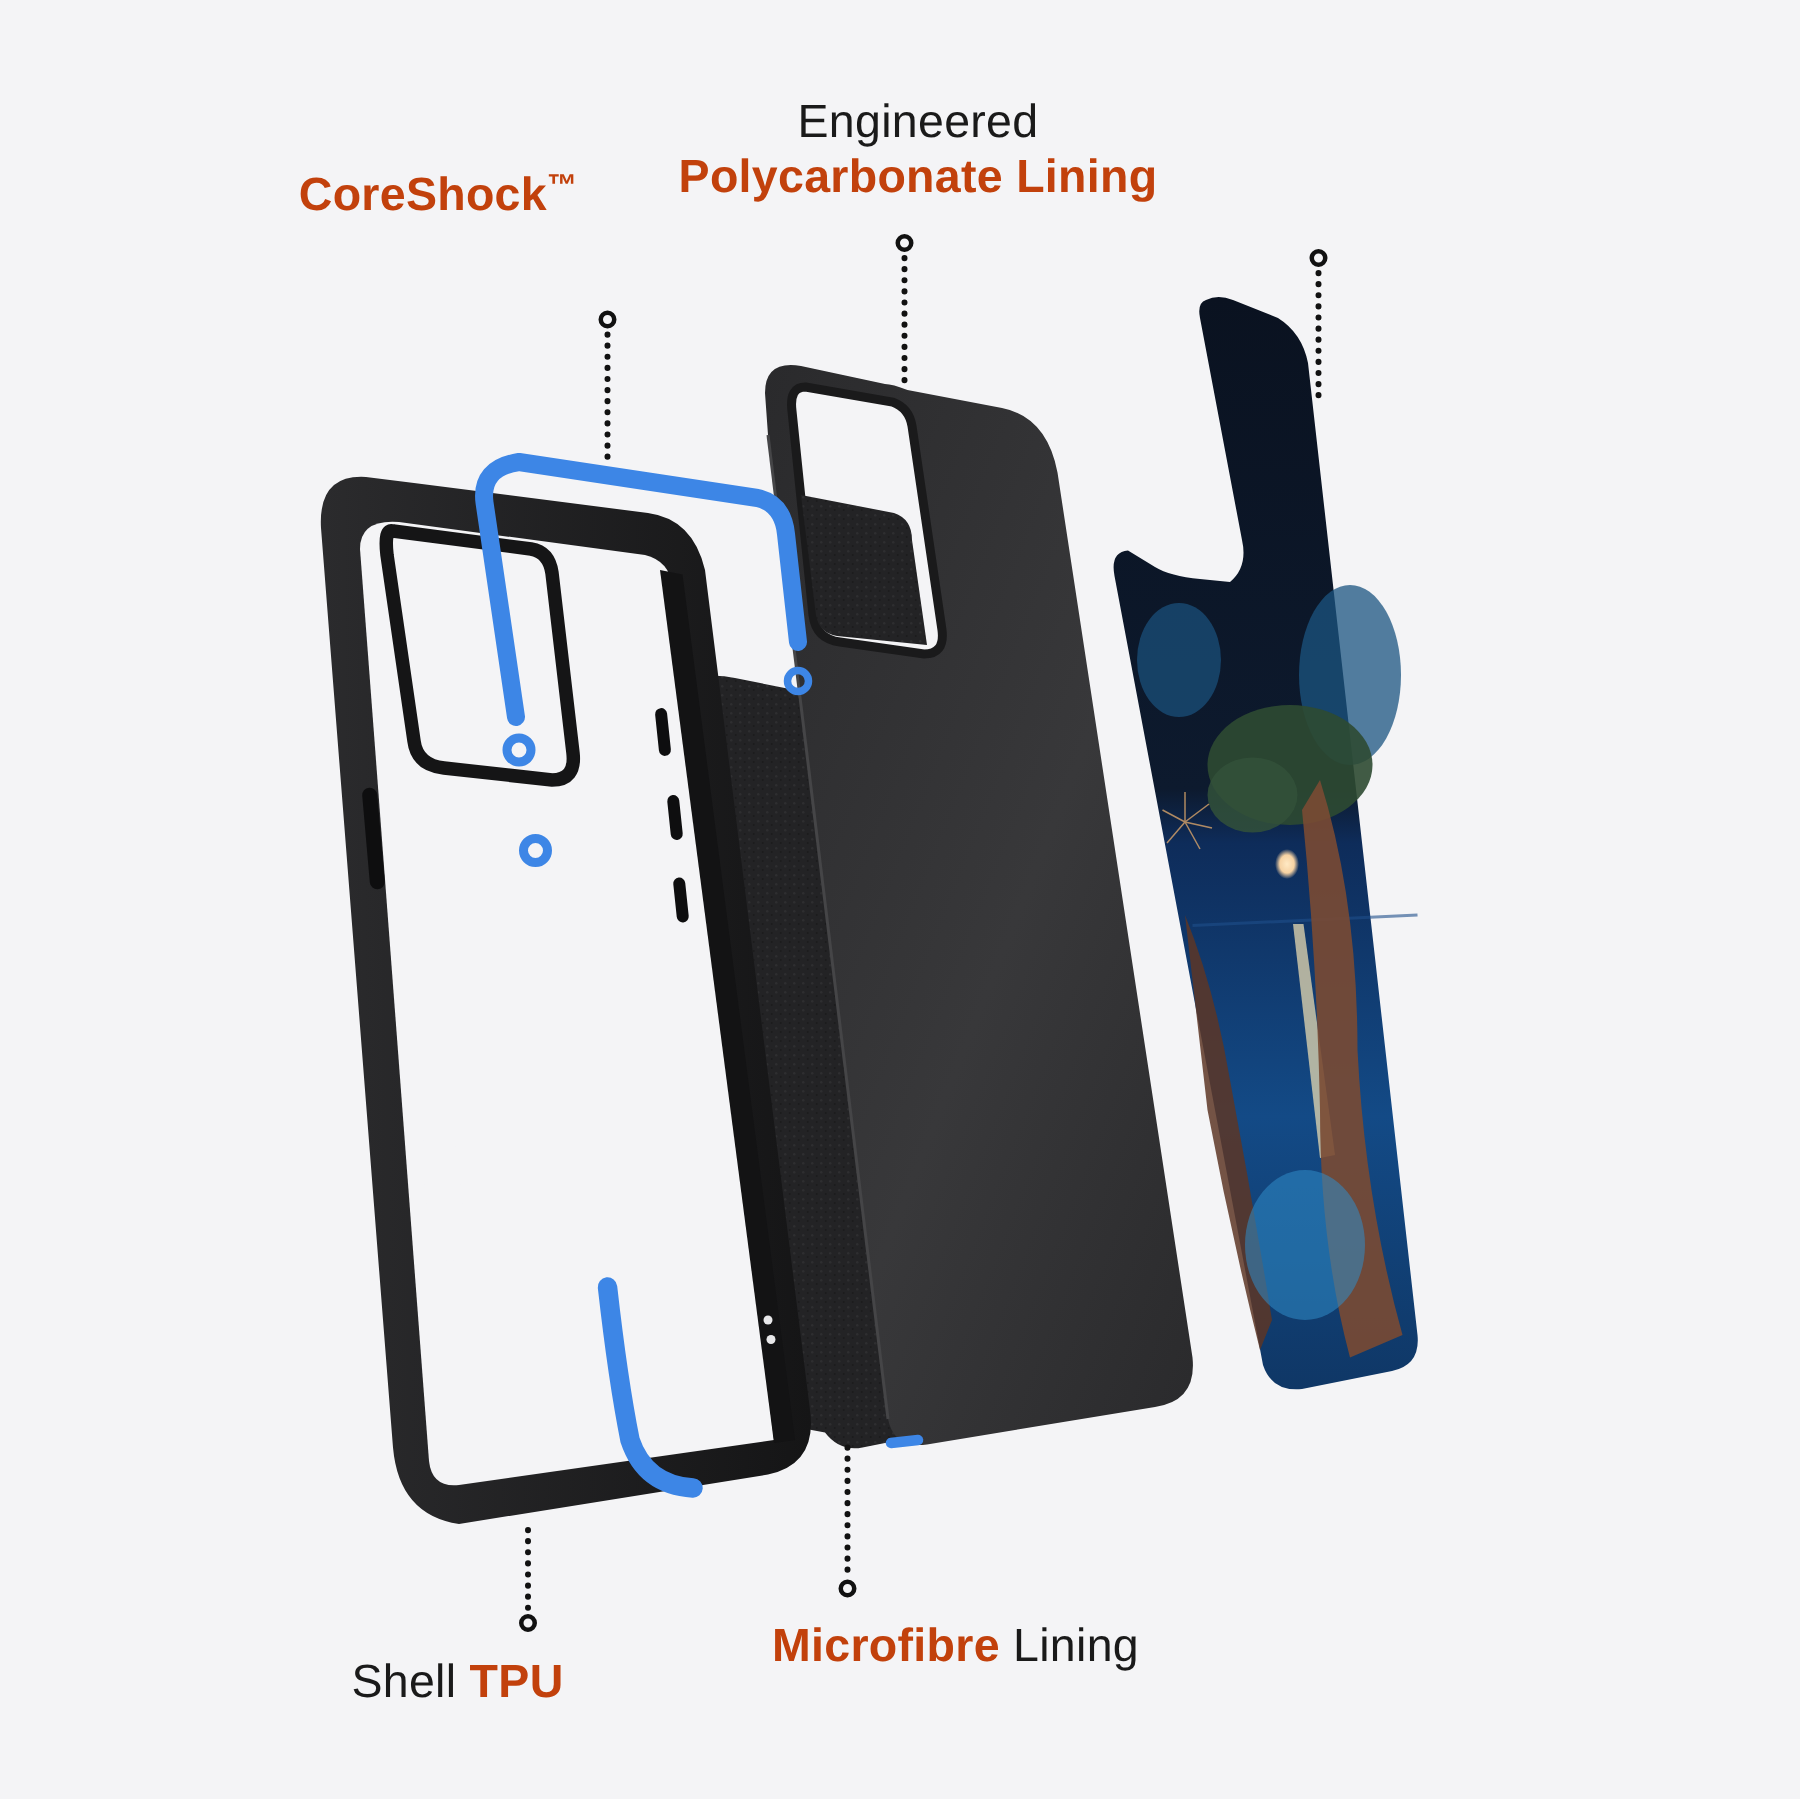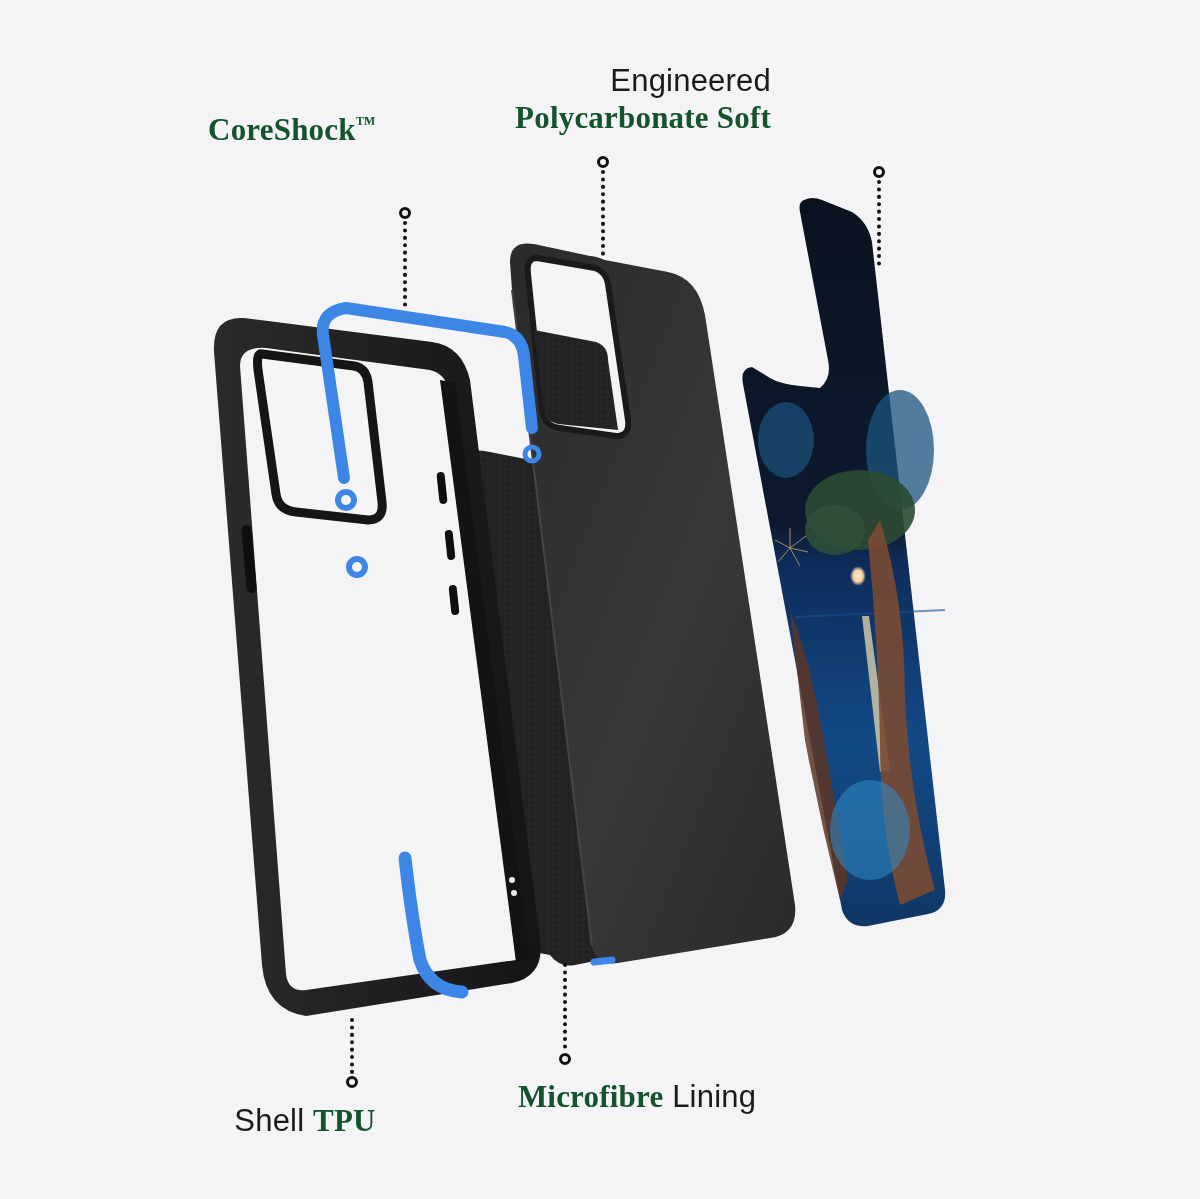--- a/index.html
+++ b/index.html
@@ -10,21 +10,21 @@
       color: #111;
       position: relative;
     }
     .stage { position: absolute; left: 0; top: 0; width: 1200px; height: 1199px; }
     .label {
       position: absolute; text-align: center; line-height: 1.18;
       font-size: 31px; letter-spacing: 0.2px; white-space: nowrap;
       transform: translateX(-50%);
     }
     .label .light { font-weight: 400; color: #1a1a1a; display: block; }
-    .label .bold { font-weight: 700; color: #14532d; display: block; font-family: Liberation Serif, serif; }
+    .label .bold { font-weight: 700; color: #c2410c; display: block; }
     .label.inline .light, .label.inline .bold { display: inline; }
     .label .tm { font-size: 20px; vertical-align: 10px; font-weight: 700; }
     svg.art { position: absolute; left: 0; top: 0; }
   </style>
 </head>
 <body>
 
 <div class="stage">
 
   <svg class="art" width="1200" height="1199" viewBox="0 0 1200 1199">
@@ -149,23 +149,23 @@
     <g>
       <line x1="565" y1="965" x2="565" y2="1049" stroke="#111" stroke-width="4" stroke-dasharray="0.1 7.3" stroke-linecap="round"></line>
       <circle cx="565" cy="1059" r="4.5" fill="none" stroke="#111" stroke-width="3"></circle>
     </g>
   </svg>
 
   <div class="label" style="left:292px; top:112px;">
     <span class="bold"><span>CoreShock</span><span class="tm">™</span></span>
   </div>
 
-  <div class="label" style="left:643px; top:63px;text-align:right;">
+  <div class="label" style="left:612px; top:63px;">
     <span class="light">Engineered</span>
-    <span class="bold">Polycarbonate Soft</span>
+    <span class="bold">Polycarbonate Lining</span>
   </div>
 
   <div class="label" style="left:985px; top:78px;">
   </div>
 
   <div class="label inline" style="left:305px; top:1103px;">
     <span class="light">Shell</span>
     <span class="bold">TPU</span>
   </div>
 

